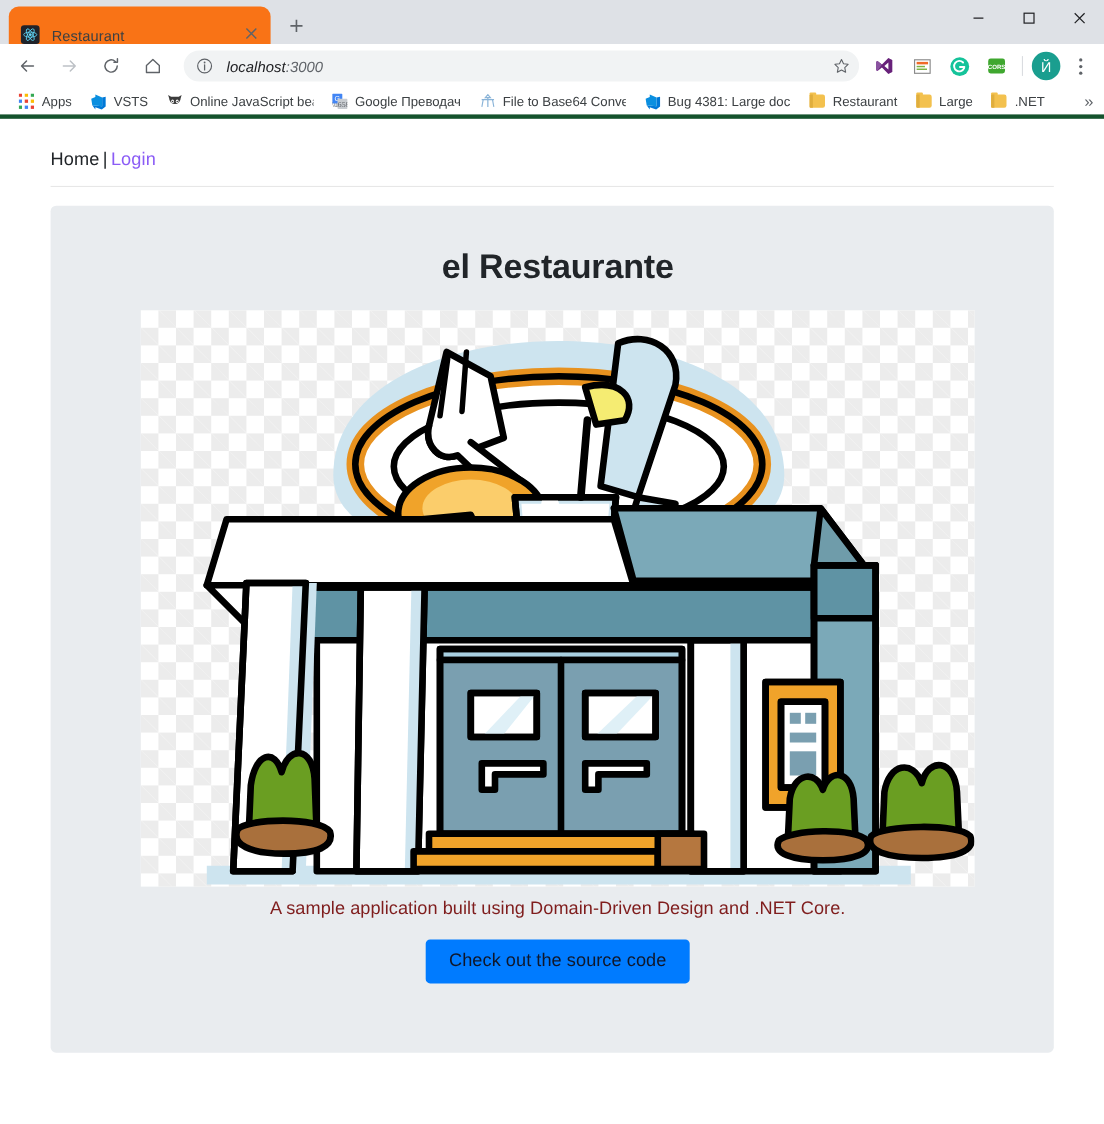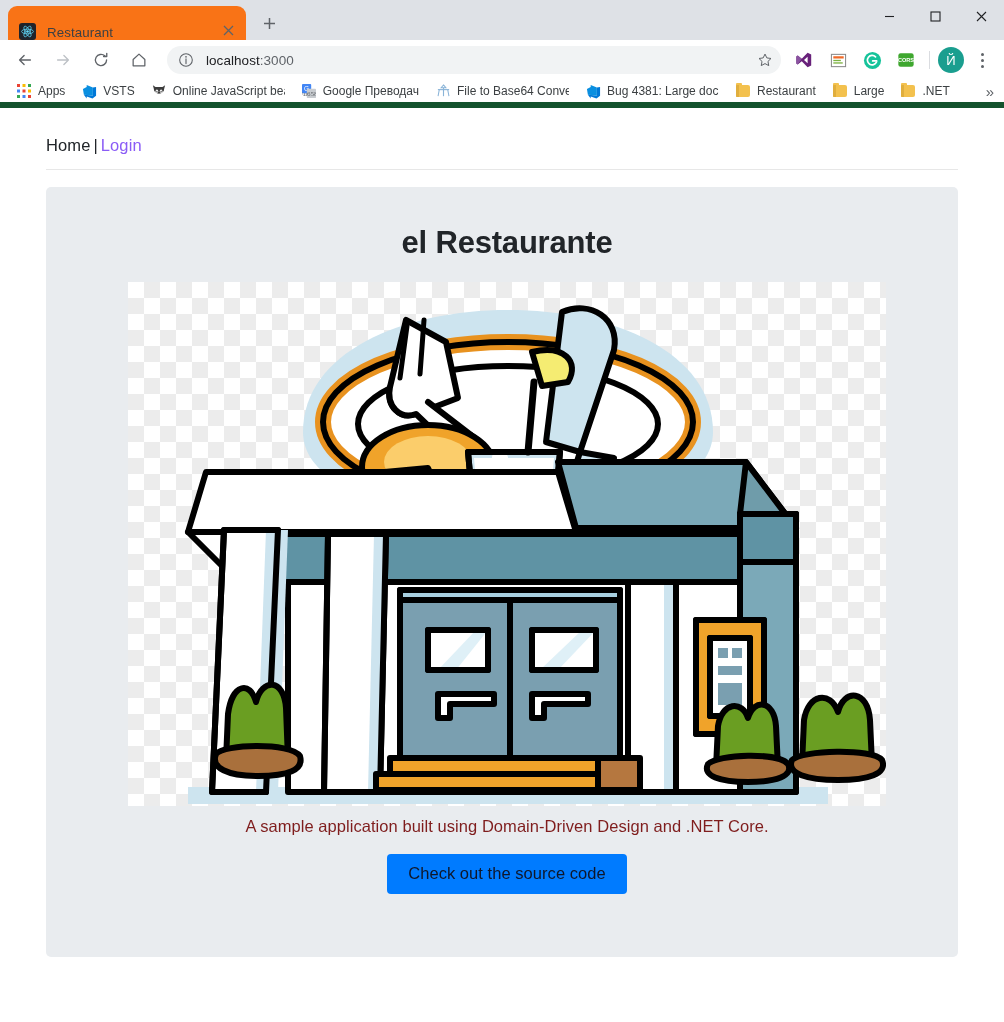--- a/index.html
+++ b/index.html
@@ -55,20 +55,21 @@
   }
   .navbtn {
     width: 28px; height: 28px; margin: 0 5px; border-radius: 50%;
     display: flex; align-items: center; justify-content: center; color: #5f6368;
   }
   .navbtn.disabled { color: #bdc1c6; }
   .omnibox {
     flex: 1; height: 28px; background: #f1f3f4; border-radius: 14px;
     display: flex; align-items: center; margin: 0 6px 0 9px; padding: 0 4px 0 11px;
     position: relative;
+    font-style: italic;
   }
   .omni-info { width: 17px; height: 17px; margin-right: 11px; color: #5f6368; flex: 0 0 17px; }
   .omni-url { font-size: 13.5px; color: #202124; white-space: nowrap; letter-spacing: .05px; }
   .omni-url .dim { color: #5f6368; }
   .omni-star {
     position: absolute; right: 3px; top: 1px; width: 26px; height: 26px;
     border-radius: 50%; display: flex; align-items: center; justify-content: center; color: #5f6368;
   }
   .ext { width: 28px; height: 28px; margin: 0 3px; display: flex; align-items: center; justify-content: center; }
   .ext-sep { width: 1px; height: 18px; background: #dadce0; margin: 0 6px; }
@@ -78,21 +79,21 @@
     margin: 0 4px 0 2px; font-weight: 400;
   }
   .menu-dots { width: 28px; height: 28px; display: flex; flex-direction: column;
     align-items: center; justify-content: center; gap: 3px; margin-right: 2px; }
   .menu-dots i { width: 3px; height: 3px; border-radius: 50%; background: #5f6368; display: block; }
 
   
   .bookmarks {
     height: 28px; flex: 0 0 28px; background: #ffffff;
     display: flex; align-items: center; padding: 0 8px;
-    border-bottom: 6px solid #14532d; overflow: hidden; position: relative;
+    border-bottom: 4px solid #14532d; overflow: hidden; position: relative;
   }
   .bm { display: flex; align-items: center; height: 24px; padding: 0 8px; border-radius: 4px;
     flex: 0 0 auto; max-width: 150px; }
   .bm-ico { width: 16px; height: 16px; flex: 0 0 16px; margin-right: 6px;
     display: flex; align-items: center; justify-content: center; }
   .bm-lbl { font-size: 12px; color: #3c4043; white-space: nowrap; overflow: hidden; }
   .bm-overflow { position: absolute; right: 4px; font-size: 15px; color: #5f6368; padding: 0 6px; }
   .folder-ico {
     width: 14px; height: 12px; background: #f3c14e; border-radius: 1px 2px 2px 1px; position: relative;
   }

